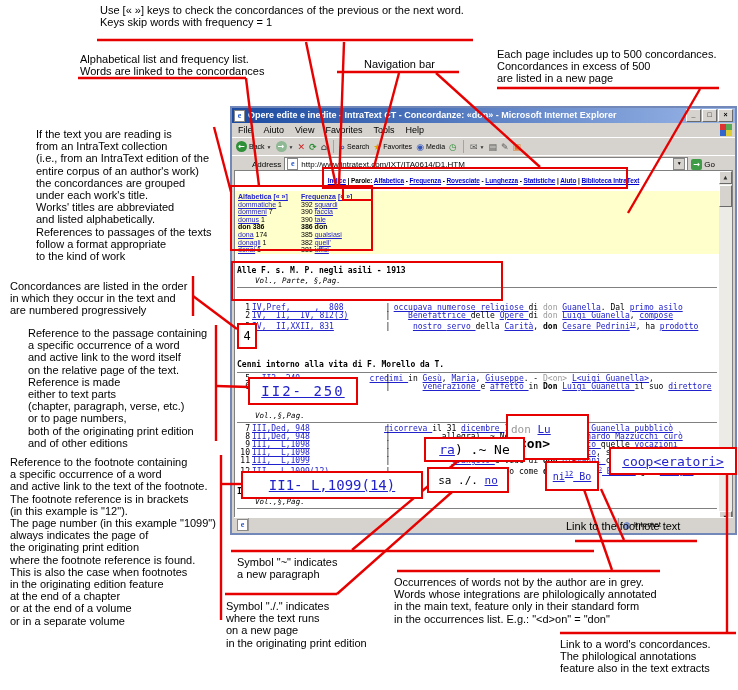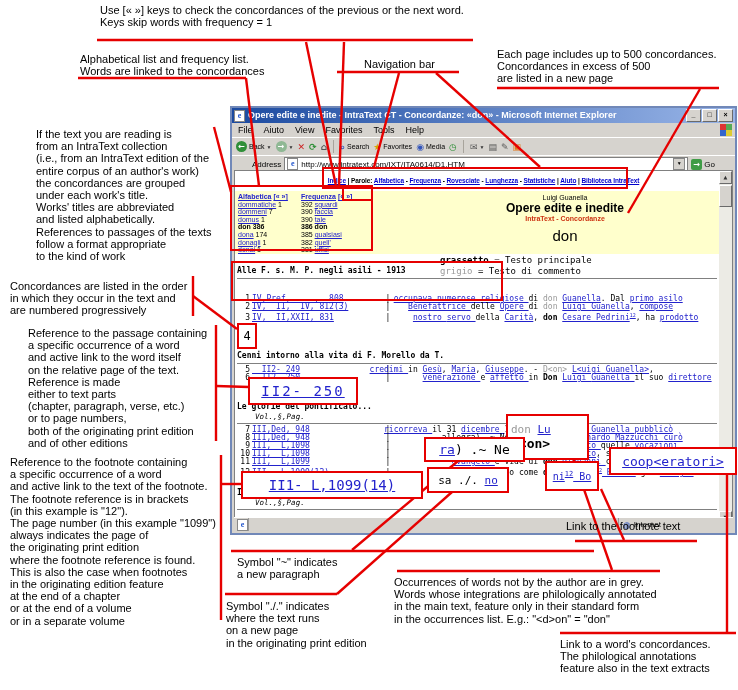--- a/index.html
+++ b/index.html
@@ -323,51 +323,41 @@
           </div>
           <div class="wl-row">
             <span class="wl-c1"><span class="wl-link">donagli</span> 1</span>
             <span class="wl-c2">382 <span class="wl-link">quell'</span></span>
           </div>
           <div class="wl-row">
             <span class="wl-c1"><span class="wl-link">donai</span> 1</span>
             <span class="wl-c2">381 <span class="wl-link">uffici</span></span>
           </div>
         </div>
-      <div class="hdrblock">
-        <div class="hdr-author">Luigi Guanella</div>
-        <div class="hdr-work">Opere edite e inedite</div>
-        <div class="hdr-tool">IntraText - Concordanze</div>
-        <div class="hdr-word">don</div>
-      </div>
-    </div>
-    <div class="legend">
-      <div><b>grassetto</b><span> = Testo principale</span></div>
-      <div><span class="leg-grey">grigio</span><span> = Testo di commento</span></div>
     </div>
     <div class="sections">
         <div class="sec">
           <div class="sec-title">Alle F. s. M. P. negli asili - 1913</div>
+          <div class="sec-format">Vol., Parte, §,Pag.</div>
           <hr>
           <div class="rows">
             <div class="crow"><span class="num">1</span><span class="ref">IV,Pref,     ,  808</span><span class="bar">|</span><span class="pre"><span class="pin"><span class="sg-l">occupava </span><span class="sg-l">numerose </span><span class="sg-l">religiose </span><span class="sg-p">di </span></span></span><span class="sg-g">don </span><span class="sg-l">Guanella</span><span class="sg-p">. Dal </span><span class="sg-l">primo </span><span class="sg-l">asilo</span></div>
             <div class="crow"><span class="num">2</span><span class="ref">IV,  II,  IV, 812(3)</span><span class="bar">|</span><span class="pre"><span class="pin"><span class="sg-l">Benefattrice </span><span class="sg-p">delle </span><span class="sg-l">Opere </span><span class="sg-p">di </span></span></span><span class="sg-g">don </span><span class="sg-l">Luigi </span><span class="sg-l">Guanella</span><span class="sg-p">, </span><span class="sg-l">compose</span></div>
             <div class="crow"><span class="num">3</span><span class="ref">IV,  II,XXII, 831</span><span class="bar">|</span><span class="pre"><span class="pin"><span class="sg-l">nostro </span><span class="sg-l">servo </span><span class="sg-p">della </span><span class="sg-l">Carità</span><span class="sg-p">, </span></span></span><span class="sg-k">don </span><span class="sg-l">Cesare </span><span class="sg-l">Pedrini</span><span class="sg-s">12</span><span class="sg-p">, ha </span><span class="sg-l">prodotto</span></div>
           </div>
         </div>
         <div class="sec">
           <div class="sec-title">Cenni intorno alla vita di F. Morello da T.</div>
           <hr>
           <div class="rows">
             <div class="crow"><span class="num">5</span><span class="ref">  II2- 249</span><span class="bar">|</span><span class="pre"><span class="pin"><span class="sg-l">credimi </span><span class="sg-p">in </span><span class="sg-l">Gesù</span><span class="sg-p">, </span><span class="sg-l">Maria</span><span class="sg-p">, </span><span class="sg-l">Giuseppe</span><span class="sg-p">. - </span></span></span><span class="sg-g">D&lt;on&gt; </span><span class="sg-l">L&lt;uigi </span><span class="sg-l">Guanella&gt;</span><span class="sg-p">,</span></div>
             <div class="crow"><span class="num">6</span><span class="ref">  II2- 250</span><span class="bar">|</span><span class="pre"><span class="pin"><span class="sg-l">venerazione </span><span class="sg-p">e </span><span class="sg-l">affetto </span><span class="sg-p">in </span></span></span><span class="sg-k">Don </span><span class="sg-l">Luigi </span><span class="sg-l">Guanella </span><span class="sg-p">il suo </span><span class="sg-l">direttore</span></div>
           </div>
         </div>
         <div class="sec">
-          <div class="sec-title">Le glorie del pontificato...</div>
           <div class="sec-format">Vol.,§,Pag.</div>
           <hr>
           <div class="rows">
             <div class="crow"><span class="num">7</span><span class="ref">III,Ded, 948</span><span class="bar">|</span><span class="pre"><span class="pin"><span class="sg-l">ricorreva </span><span class="sg-p">il 31 </span><span class="sg-l">dicembre </span><span class="sg-p">1885 di </span></span></span><span class="sg-g">don </span><span class="sg-l">Luigi </span><span class="sg-l">Guanella </span><span class="sg-l">pubblicò</span></div>
             <div class="crow"><span class="num">8</span><span class="ref">III,Ded, 948</span><span class="bar">|</span><span class="pre"><span class="pin"><span class="sg-p">allegra) .~ Nel </span><span class="sg-l">1913 </span></span></span><span class="sg-g">d&lt;on&gt; </span><span class="sg-l">Leonardo </span><span class="sg-l">Mazzucchi </span><span class="sg-l">curò</span></div>
             <div class="crow"><span class="num">9</span><span class="ref">III,  L,1098</span><span class="bar">|</span><span class="pre"><span class="pin"><span class="sg-l">andava </span><span class="sg-p">sperando </span></span></span><span class="sg-g">d&lt;on&gt; </span><span class="sg-l">Bosco </span><span class="sg-p">quelle </span><span class="sg-l">vocazioni</span></div>
             <div class="crow"><span class="num">10</span><span class="ref">III,  L,1098</span><span class="bar">|</span><span class="pre"><span class="pin"><span class="sg-p">la </span><span class="sg-l">famiglia </span><span class="sg-p">per </span><span class="sg-l">seguire </span></span></span><span class="sg-g">d&lt;on&gt; </span><span class="sg-l">Bosco</span><span class="sg-p">, si danno</span></div>
             <div class="crow"><span class="num">11</span><span class="ref">III,  L,1099</span><span class="bar">|</span><span class="pre"><span class="pin"><span class="sg-l">evangelo </span><span class="sg-p">e vide di </span></span></span><span class="sg-k">don </span><span class="sg-l">Giovanni </span><span class="sg-p">che </span><span class="sg-l">risiede </span><span class="sg-p">in</span></div>
             <div class="crow"><span class="num">12</span><span class="ref">III,  L,1099(12)</span><span class="bar">|</span><span class="pre"><span class="pin"><span class="sg-p">dove sa ./. no come </span></span></span><span class="sg-k">don </span><span class="sg-l">Rusconi</span><span class="sg-s">12</span><span class="sg-l"> Bosco </span><span class="sg-p">ogni </span><span class="sg-l">bisogno</span></div>
           </div>

